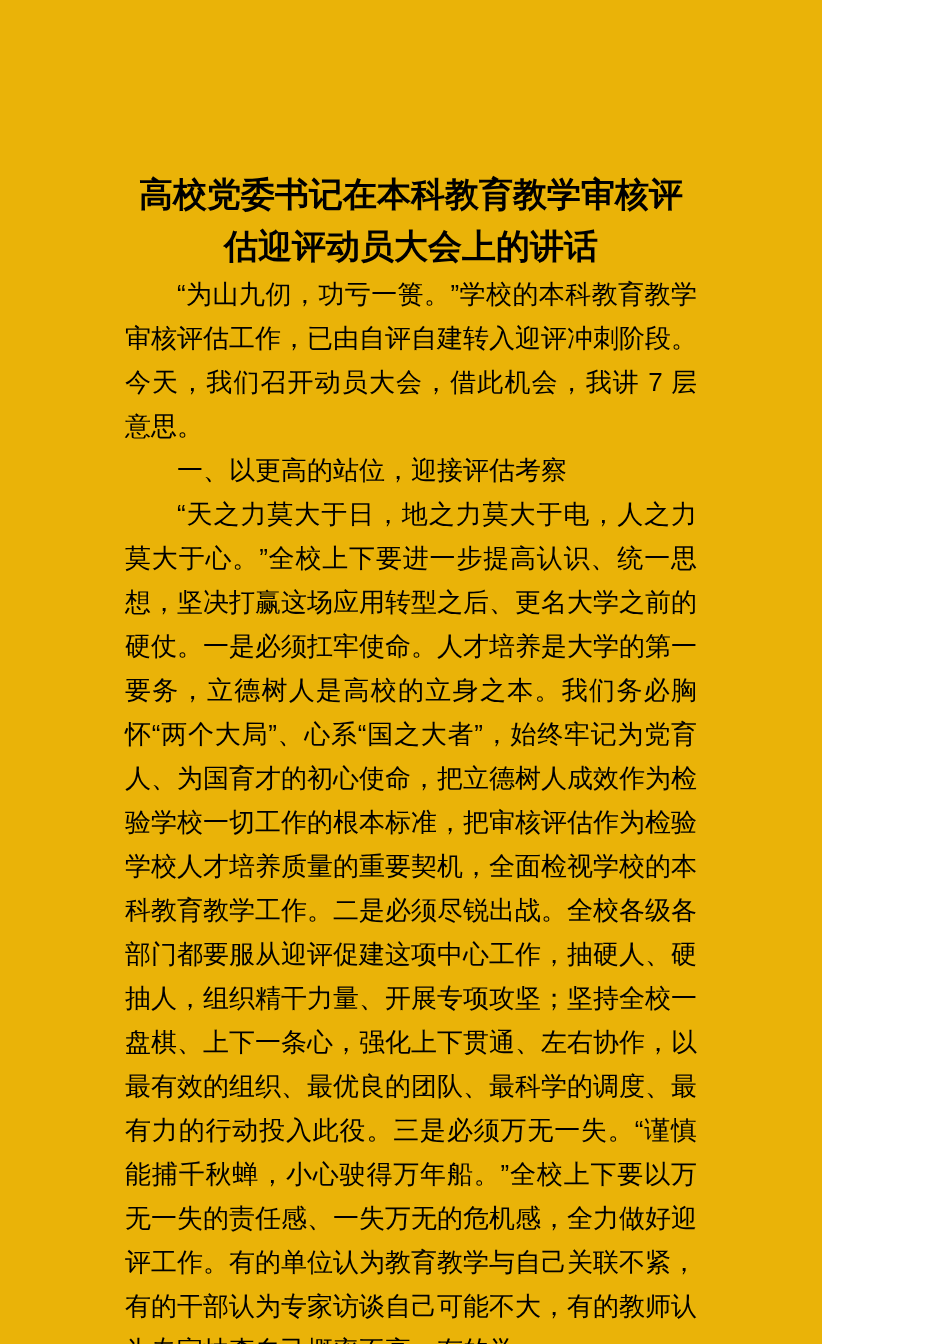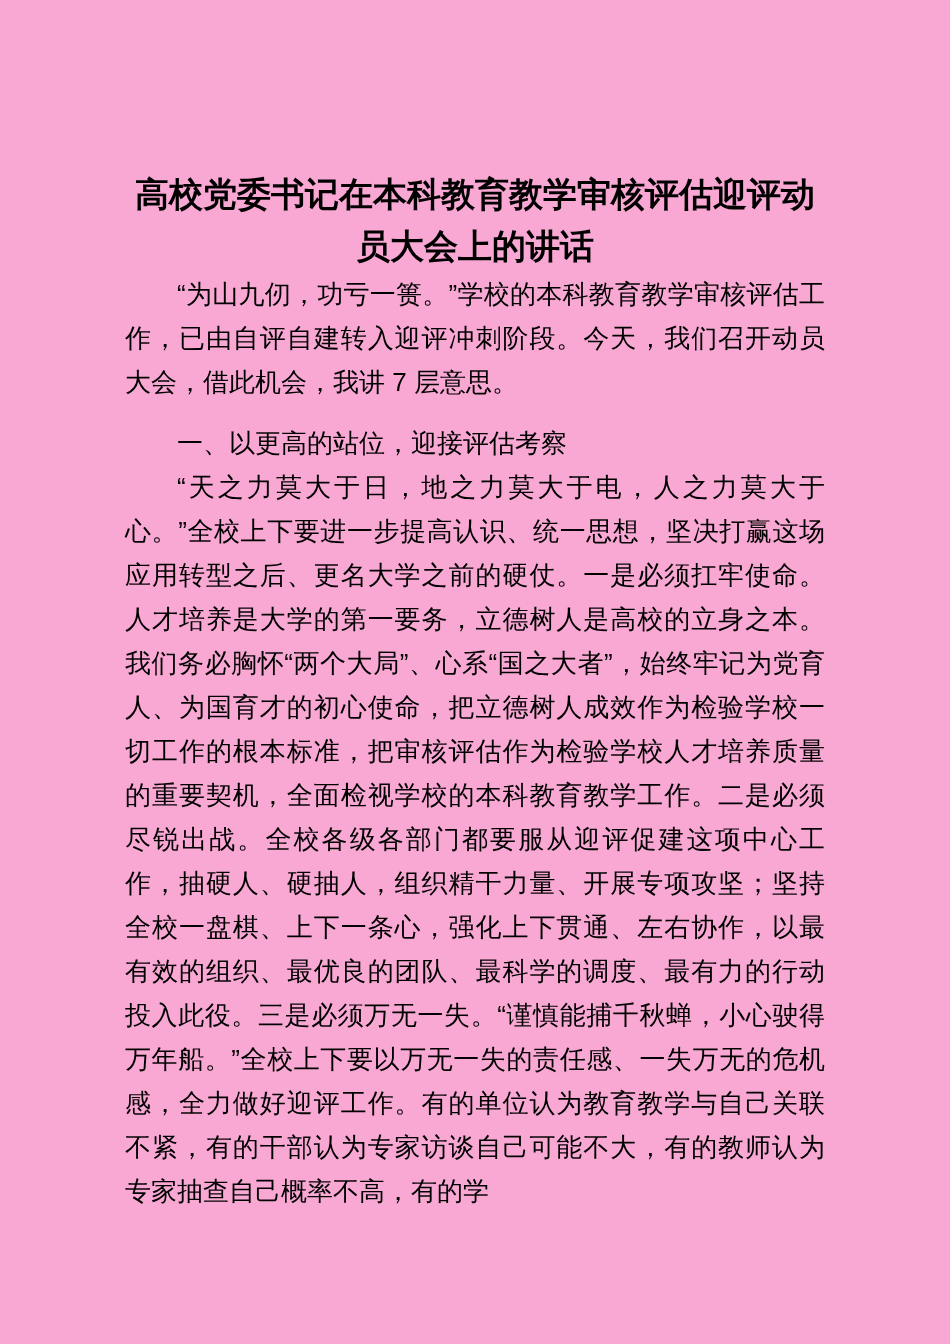--- a/index.html
+++ b/index.html
@@ -3,23 +3,23 @@
 <meta charset="utf-8">
 <style>
   html, body {
     margin: 0;
     padding: 0;
     background: #ffffff;
   }
   .page {
     position: relative;
     box-sizing: border-box;
-    width: 950px;
+    width: 822px;
     height: 1344px;
-    background: #f9a8d4;
+    background: #eab308;
     padding: 168px 125px 0 125px;
     overflow: hidden;
     font-family: "Liberation Sans", sans-serif;
     color: #000000;
   }
   .doc-title {
     margin: 0;
     padding: 0;
     font-size: 34px;
     font-weight: 700;
@@ -38,21 +38,20 @@
     font-size: 26px;
     line-height: 44px;
     text-align: justify;
     text-justify: inter-ideograph;
     text-indent: 2em;
     color: #000000;
     word-break: normal;
   }
   .para.heading {
     font-weight: 400;
-    margin-top: 17px;
   }
 </style>
 </head>
 <body>
 
 <div class="page">
   <h1 class="doc-title">高校党委书记在本科教育教学审核评估迎评动员大会上的讲话</h1>
   <div class="doc-content">
     <p class="para">“为山九仞，功亏一篑。”学校的本科教育教学审核评估工作，已由自评自建转入迎评冲刺阶段。今天，我们召开动员大会，借此机会，我讲 7 层意思。</p>
     <p class="para heading">一、以更高的站位，迎接评估考察</p>

